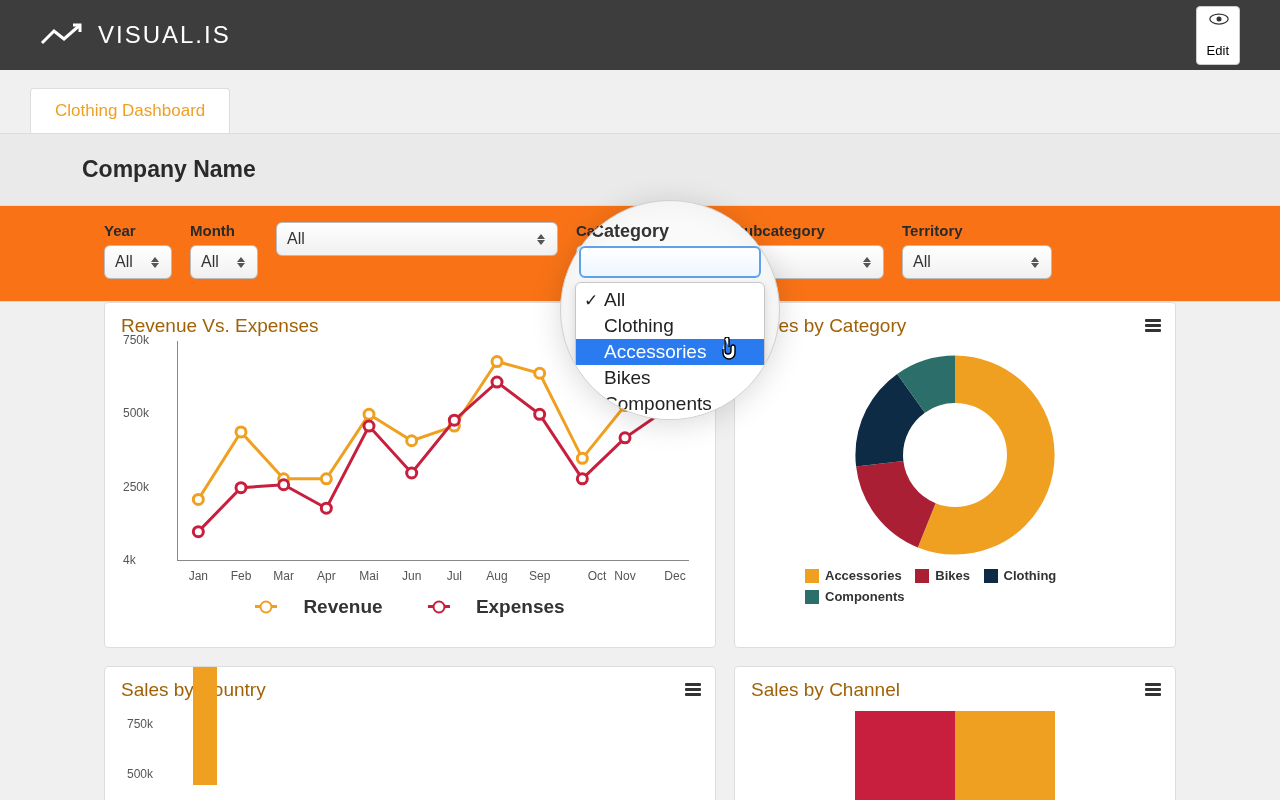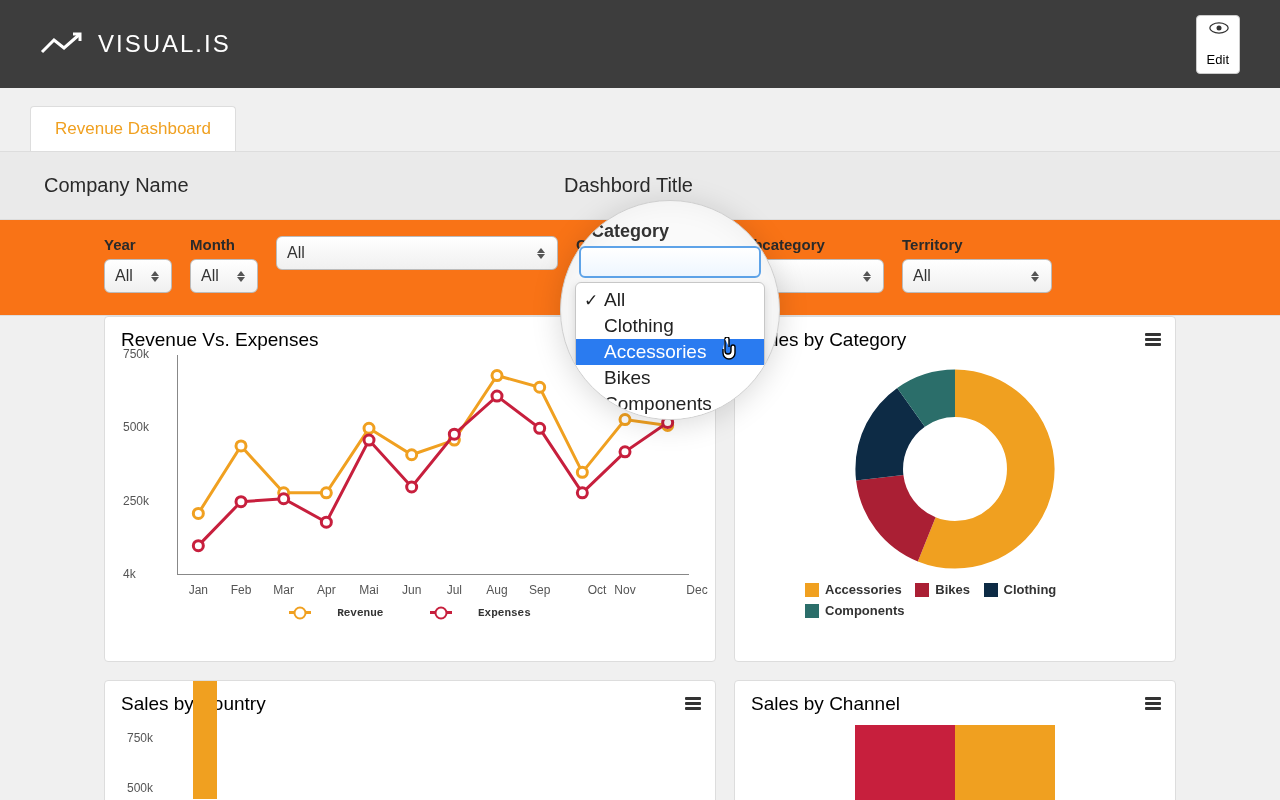--- a/index.html
+++ b/index.html
@@ -1,65 +1,65 @@
 <!DOCTYPE html>
 <html><head>
 <meta charset="utf-8">
 <style>
 * { box-sizing: border-box; margin: 0; padding: 0; }
 body { font-family: "Helvetica Neue", Arial, sans-serif; background: #f0f0f0; color: #333; width: 1280px; height: 800px; overflow: hidden; }
 
-.topbar { background: #3d3d3d; height: 88px; display: flex; align-items: center; justify-content: space-between; padding: 0 40px; }
+.topbar { background: #3d3d3d; height: 70px; display: flex; align-items: center; justify-content: space-between; padding: 0 40px; }
 .logo { color: #fff; font-size: 24px; font-weight: 300; letter-spacing: 2px; display: flex; align-items: center; gap: 8px; }
 .logo svg { width: 50px; height: 28px; }
 .edit-btn { background: #fff; border: 1px solid #ccc; border-radius: 4px; padding: 6px 10px; font-size: 13px; display: flex; flex-direction: column; align-items: flex-end; gap: 18px; cursor: pointer; }
 .edit-btn svg { width: 20px; height: 12px; }
 
 .tab-strip { padding: 18px 0 0 30px; }
 .tab { display: inline-block; background: #fff; border: 1px solid #ddd; border-bottom: none; padding: 12px 24px; color: #f0a020; font-size: 17px; border-radius: 4px 4px 0 0; }
 
 .dash-header { background: #eaeaea; border-top: 1px solid #ddd; border-bottom: 1px solid #ddd; padding: 22px 44px; display: flex; }
-.dash-header h2 { font-size: 20px; font-weight: 400; color: #2a2a2a; }
+.dash-header h2 { font-size: 23px; font-weight: 700; color: #2a2a2a; margin-left: 38px; }
 .dash-header .col1 { width: 520px; }
 
 .filters { background: #f97316; padding: 16px 0 22px 104px; display: flex; gap: 18px; border-bottom: 1px solid #ddd; position: relative; }
 .filter { display: flex; flex-direction: column; gap: 6px; }
 .filter label { font-size: 15px; font-weight: 700; color: #2a2a2a; }
 .select { background: linear-gradient(#fff,#f0f0f0); border: 1px solid #bbb; border-radius: 6px; height: 34px; display: flex; align-items: center; padding: 0 10px; font-size: 16px; position: relative; }
 .select .val { flex: 1; }
 .select .arrows { width: 12px; display: flex; flex-direction: column; align-items: center; gap: 1px; }
 .select .arrows span { width:0;height:0;border-left:4px solid transparent;border-right:4px solid transparent; }
 .select .arrows .up { border-bottom:5px solid #555; }
 .select .arrows .dn { border-top:5px solid #555; }
 
 .f-year .select, .f-month .select { width: 68px; }
 .f-product .select { width: 282px; }
 .f-category .select { width: 140px; }
 .f-subcategory .select { width: 150px; }
 .f-territory .select { width: 150px; }
 
 .cards { padding: 0 104px; display: flex; gap: 18px; flex-wrap: wrap; margin-top: 0; }
 .card { background: #fff; border: 1px solid #ddd; border-radius: 4px; position: relative; }
-.card-title { font-size: 19px; color: #000000; font-weight: 400; padding: 12px 16px 4px; }
+.card-title { font-size: 19px; color: #a16207; font-weight: 400; padding: 12px 16px 4px; }
 .hamburger { position: absolute; right: 14px; top: 14px; cursor: pointer; }
 .hamburger span { display: block; width: 16px; height: 3px; background: #333; margin: 2px 0; border-radius: 1px; }
 
 .card-line { width: 612px; height: 346px; }
 .card-donut { width: 442px; height: 346px; }
 .card-bar { width: 612px; height: 140px; overflow: hidden; }
 .card-pie { width: 442px; height: 140px; overflow: hidden; }
 
 .chart-wrap { position: relative; padding: 0 18px 12px 18px; }
 
 
 .lc { position: relative; width: 560px; height: 220px; margin-left: 10px; }
 .lc-y { position: absolute; left: -10px; font-size: 12px; color: #555; }
 .lc-axis { position: absolute; left: 44px; right: 4px; bottom: 0; top: 0; border-left: 1px solid #888; border-bottom: 1px solid #888; }
 .lc-x { position: absolute; bottom: -22px; font-size: 12px; color: #555; text-align: center; width: 40px; transform: translateX(-50%); }
-.legend { text-align: center; margin-top: 30px; font-size: 11px; font-weight: 700; color: #333; font-family: Liberation Mono, monospace; }
+.legend { text-align: center; margin-top: 30px; font-size: 19px; font-weight: 700; color: #333; }
 .legend span { display: inline-flex; align-items: center; gap: 6px; margin: 0 10px; }
 .lg-sw { width: 22px; height: 3px; display: inline-block; position: relative; }
 .lg-sw::after { content:''; position:absolute; left:50%; top:50%; width:9px; height:9px; border-radius:50%; transform:translate(-50%,-50%); background:#fff; }
 .lg-y { background:#f0a020; } .lg-y::after { border:2px solid #f0a020; }
 .lg-r { background:#c71f3d; } .lg-r::after { border:2px solid #c71f3d; }
 
 
 .donut { width: 200px; height: 200px; margin: 14px auto 0; position: relative; }
 .donut svg { width: 100%; height: 100%; transform: rotate(-90deg); }
 .donut-legend { font-size: 13px; font-weight:700; color:#333; padding: 10px 0 0 70px; }
@@ -96,29 +96,26 @@
   <button class="edit-btn">
     <svg viewBox="0 0 24 14">
       <ellipse cx="12" cy="7" rx="11" ry="6" fill="none" stroke="#333" stroke-width="1.5"></ellipse>
       <circle cx="12" cy="7" r="3" fill="#333"></circle>
     </svg>
     <span>Edit</span>
   </button>
 </div>
 
 <div class="tab-strip">
-  <div class="tab">Revenue Dashboard</div>
+  <div class="tab">Clothing Dashboard</div>
 </div>
 
 <div class="dash-header">
   <div class="col1">
       <h2>Company Name</h2>
-    </div>
-  <div>
-      <h2>Dashbord Title</h2>
     </div>
 </div>
 
 <div class="filters">
   <div class="filter f-year">
     <label>Year</label>
     <div class="select">
       <span class="val">All</span>
       <span class="arrows">
           <span class="up"></span>
@@ -197,21 +194,21 @@
           <div class="lc-x" style="left: 108px;">Feb</div>
           <div class="lc-x" style="left: 150.667px;">Mar</div>
           <div class="lc-x" style="left: 193.333px;">Apr</div>
           <div class="lc-x" style="left: 236px;">Mai</div>
           <div class="lc-x" style="left: 278.667px;">Jun</div>
           <div class="lc-x" style="left: 321.333px;">Jul</div>
           <div class="lc-x" style="left: 364px;">Aug</div>
           <div class="lc-x" style="left: 406.667px;">Sep</div>
           <div class="lc-x" style="left: 464px;">Oct</div>
           <div class="lc-x" style="left: 492px;">Nov</div>
-          <div class="lc-x" style="left: 564px; margin-top: 20px;">Dec</div>
+          <div class="lc-x" style="left: 542px; margin-top: 20px;">Dec</div>
           <svg width="560" height="220" style="position: absolute; left: 0px; top: 0px;">
             <polyline points="65.33333333333333,158.39999999999998 108,90.93333333333334 150.66666666666669,137.86666666666667 193.33333333333334,137.86666666666667 236,73.33333333333334 278.66666666666663,99.73333333333333 321.3333333333333,85.06666666666666 364,20.53333333333333 406.6666666666667,32.26666666666665 449.3333333333333,117.33333333333333 492,64.53333333333333 534.6666666666667,70.39999999999998" fill="none" stroke="#f0a020" stroke-width="3"></polyline>
             <circle cx="65.33333333333333" cy="158.39999999999998" r="5" fill="#fff" stroke="#f0a020" stroke-width="3"></circle>
             <circle cx="108" cy="90.93333333333334" r="5" fill="#fff" stroke="#f0a020" stroke-width="3"></circle>
             <circle cx="150.66666666666669" cy="137.86666666666667" r="5" fill="#fff" stroke="#f0a020" stroke-width="3"></circle>
             <circle cx="193.33333333333334" cy="137.86666666666667" r="5" fill="#fff" stroke="#f0a020" stroke-width="3"></circle>
             <circle cx="236" cy="73.33333333333334" r="5" fill="#fff" stroke="#f0a020" stroke-width="3"></circle>
             <circle cx="278.66666666666663" cy="99.73333333333333" r="5" fill="#fff" stroke="#f0a020" stroke-width="3"></circle>
             <circle cx="321.3333333333333" cy="85.06666666666666" r="5" fill="#fff" stroke="#f0a020" stroke-width="3"></circle>
             <circle cx="364" cy="20.53333333333333" r="5" fill="#fff" stroke="#f0a020" stroke-width="3"></circle>

